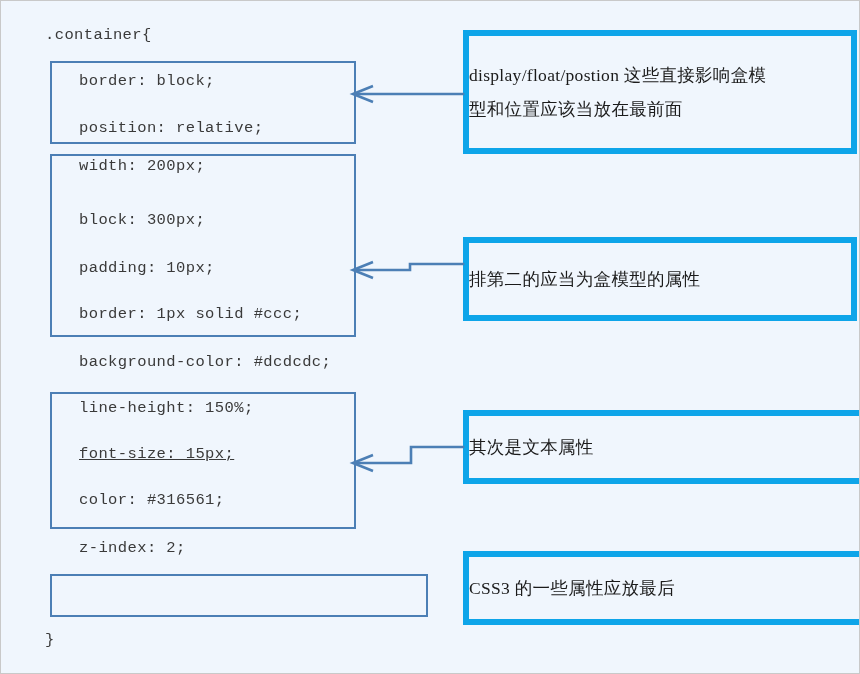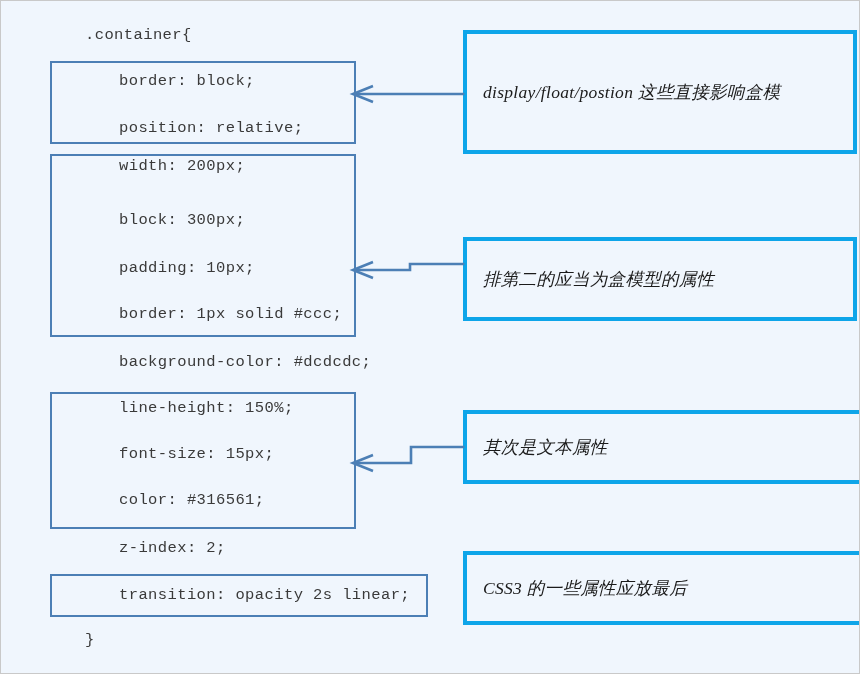--- a/index.html
+++ b/index.html
@@ -20,40 +20,38 @@
 
   
   .code-line {
     position: absolute;
     font-family: "Liberation Mono", "DejaVu Sans Mono", monospace;
     font-size: 15.5px;
     color: #3a3a3a;
     white-space: pre;
     letter-spacing: 0.4px;
     line-height: 18px;
-    margin-left: 40px;
   }
 
   .code-box {
     position: absolute;
     box-sizing: border-box;
     border: 2px solid #4c7fb5;
     background: transparent;
   }
 
   
   .note-box {
     position: absolute;
     box-sizing: border-box;
-    border: 4px solid #0ea5e9;
+    border: 6px solid #0ea5e9;
     background: transparent;
     display: flex;
     align-items: center;
-    padding: 0 16px;
-    font-style: italic;
+    padding: 0 0;
   }
   .note-text {
     font-family: "Liberation Serif", "DejaVu Serif", serif;
     font-size: 17.5px;
     color: #1b1b1b;
     line-height: 34px;
     letter-spacing: 0.3px;
   }
 
   
@@ -77,33 +75,33 @@
   <div class="code-box" style="left:49px; top:153px; width:306px; height:183px;"></div>
   <div class="code-line" style="left:78px; top:156px;">width: 200px;</div>
   <div class="code-line" style="left:78px; top:210px;">block: 300px;</div>
   <div class="code-line" style="left:78px; top:258px;">padding: 10px;</div>
   <div class="code-line" style="left:78px; top:304px;">border: 1px solid #ccc;</div>
 
   <div class="code-line" style="left:78px; top:352px;font-family:Liberation Mono, monospace;">background-color: #dcdcdc;</div>
 
   <div class="code-box" style="left:49px; top:391px; width:306px; height:137px;"></div>
   <div class="code-line" style="left:78px; top:398px;text-align:right;">line-height: 150%;</div>
-  <div class="code-line" style="left:78px; top:444px;">font-size: 15px;</div>
+  <div class="code-line" style="left:78px; top:444px;text-decoration:underline;">font-size: 15px;</div>
   <div class="code-line" style="left:78px; top:490px;">color: #316561;</div>
 
   <div class="code-line" style="left:78px; top:538px;">z-index: 2;</div>
 
   <div class="code-box" style="left:49px; top:573px; width:378px; height:43px;"></div>
-  <div class="code-line" style="left:78px; top:585px;">transition: opacity 2s linear;</div>
 
   <div class="code-line" style="left:44px; top:630px;">}</div>
 
   <div class="note-box" style="left:462px; top:29px; width:394px; height:124px;">
     <div>
       <div class="note-text">display/float/postion 这些直接影响盒模</div>
+      <div class="note-text">型和位置应该当放在最前面</div>
     </div>
   </div>
 
   <div class="note-box" style="left:462px; top:236px; width:394px; height:84px;">
     <div class="note-text">排第二的应当为盒模型的属性</div>
   </div>
 
   <div class="note-box" style="left:462px; top:409px; width:426px; height:74px;">
     <div class="note-text">其次是文本属性</div>
   </div>

